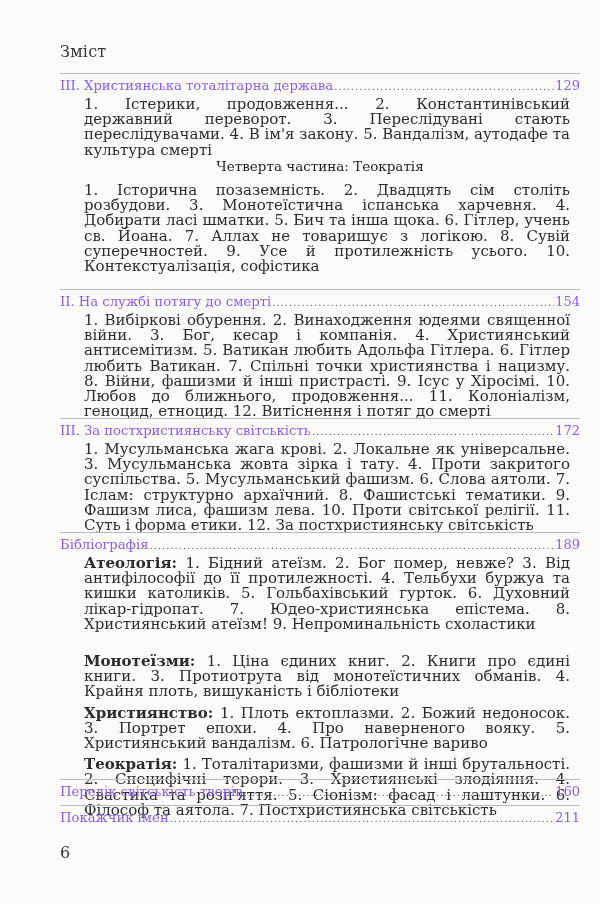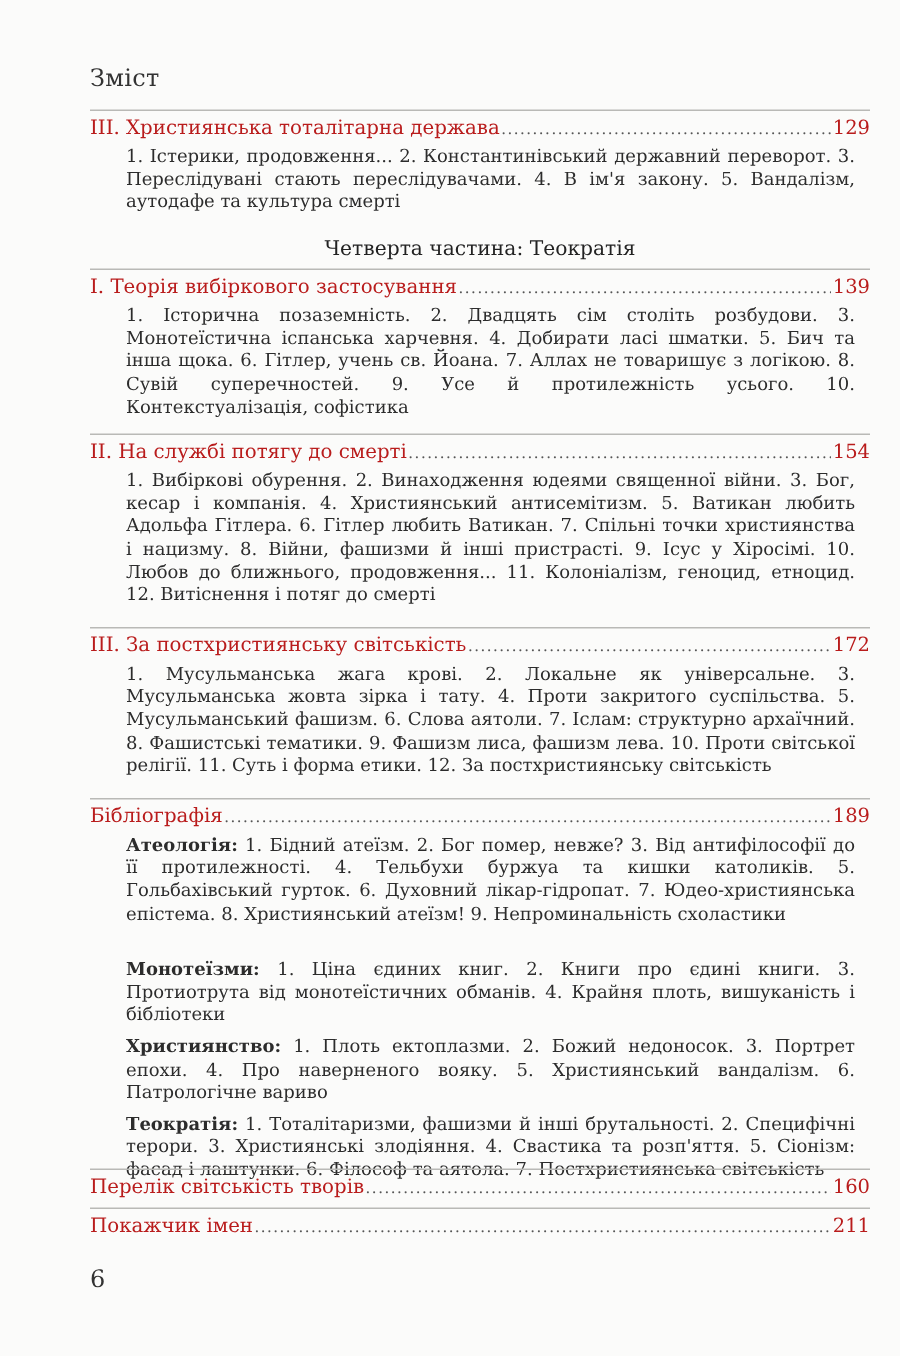--- a/index.html
+++ b/index.html
@@ -9,32 +9,32 @@
       font-family: "DejaVu Serif", "Liberation Serif", serif;
       color: #2a2a2a;
       position: relative;
     }
     .page { position: absolute; left: 60px; top: 0; width: 520px; }
     .running-head { position: absolute; top: 42px; left: 0; font-size: 16px; color: #333; letter-spacing: 0.2px; }
     .entry {
       position: absolute; left: 0; width: 520px;
     }
     .entry-line {
-      display: flex; align-items: baseline; font-size: 13.2px; color: #b91c1c;
+      display: flex; align-items: baseline; font-size: 13.2px; color: #8b5cf6;
       border-top: 1px solid #b9b9b6; padding-top: 4px;
     }
     .entry-title { white-space: nowrap; }
     .dots {
       flex: 1; overflow: hidden; white-space: nowrap; margin: 0 1px; color: #555;
       font-size: 10px; letter-spacing: 1px;
     }
     .dots::before { content: "................................................................................................................................................................................"; }
     .page-num { white-space: nowrap; font-size: 13px; }
     .sub {
-      margin-left: 24px; margin-top: 4px; font-size: 12px; line-height: 15.2px;
+      margin-left: 24px; margin-top: 4px; font-size: 15px; line-height: 15.2px;
       text-align: justify; color: #2c2c2c; width: 486px;
     }
     .sub b { font-weight: bold; }
     .part-heading {
       position: absolute; left: 0; width: 520px; text-align: center;
       font-weight: normal; font-size: 13.5px; color: #222;
     }
     .folio { position: absolute; left: 0; font-size: 16px; color: #333; }
   </style>
 </head>
@@ -49,25 +49,20 @@
       <span class="entry-title">III. Християнська тоталітарна держава</span>
       <span class="dots"></span>
       <span class="page-num">129</span>
     </div>
     <div class="sub">1. Істерики, продовження... 2. Константинівський державний переворот. 3. Переслідувані стають переслідувачами. 4. В ім'я закону. 5. Вандалізм, аутодафе та культура смерті</div>
   </div>
 
   <div class="part-heading" style="top:158px;">Четверта частина: Теократія</div>
 
   <div class="entry" style="top:179px;">
-    <div class="entry-line">
-      <span class="entry-title">I. Теорія вибіркового застосування</span>
-      <span class="dots"></span>
-      <span class="page-num">139</span>
-    </div>
     <div class="sub">1. Історична позаземність. 2. Двадцять сім століть розбудови. 3. Монотеїстична іспанська харчевня. 4. Добирати ласі шматки. 5. Бич та інша щока. 6. Гітлер, учень св. Йоана. 7. Аллах не товаришує з логікою. 8. Сувій суперечностей. 9. Усе й протилежність усього. 10. Контекстуалізація, софістика</div>
   </div>
 
   <div class="entry" style="top:289px;">
     <div class="entry-line">
       <span class="entry-title">II. На службі потягу до смерті</span>
       <span class="dots"></span>
       <span class="page-num">154</span>
     </div>
     <div class="sub">1. Вибіркові обурення. 2. Винаходження юдеями священної війни. 3. Бог, кесар і компанія. 4. Християнський антисемітизм. 5. Ватикан любить Адольфа Гітлера. 6. Гітлер любить Ватикан. 7. Спільні точки християнства і нацизму. 8. Війни, фашизми й інші пристрасті. 9. Ісус у Хіросімі. 10. Любов до ближнього, продовження... 11. Колоніалізм, геноцид, етноцид. 12. Витіснення і потяг до смерті</div>

